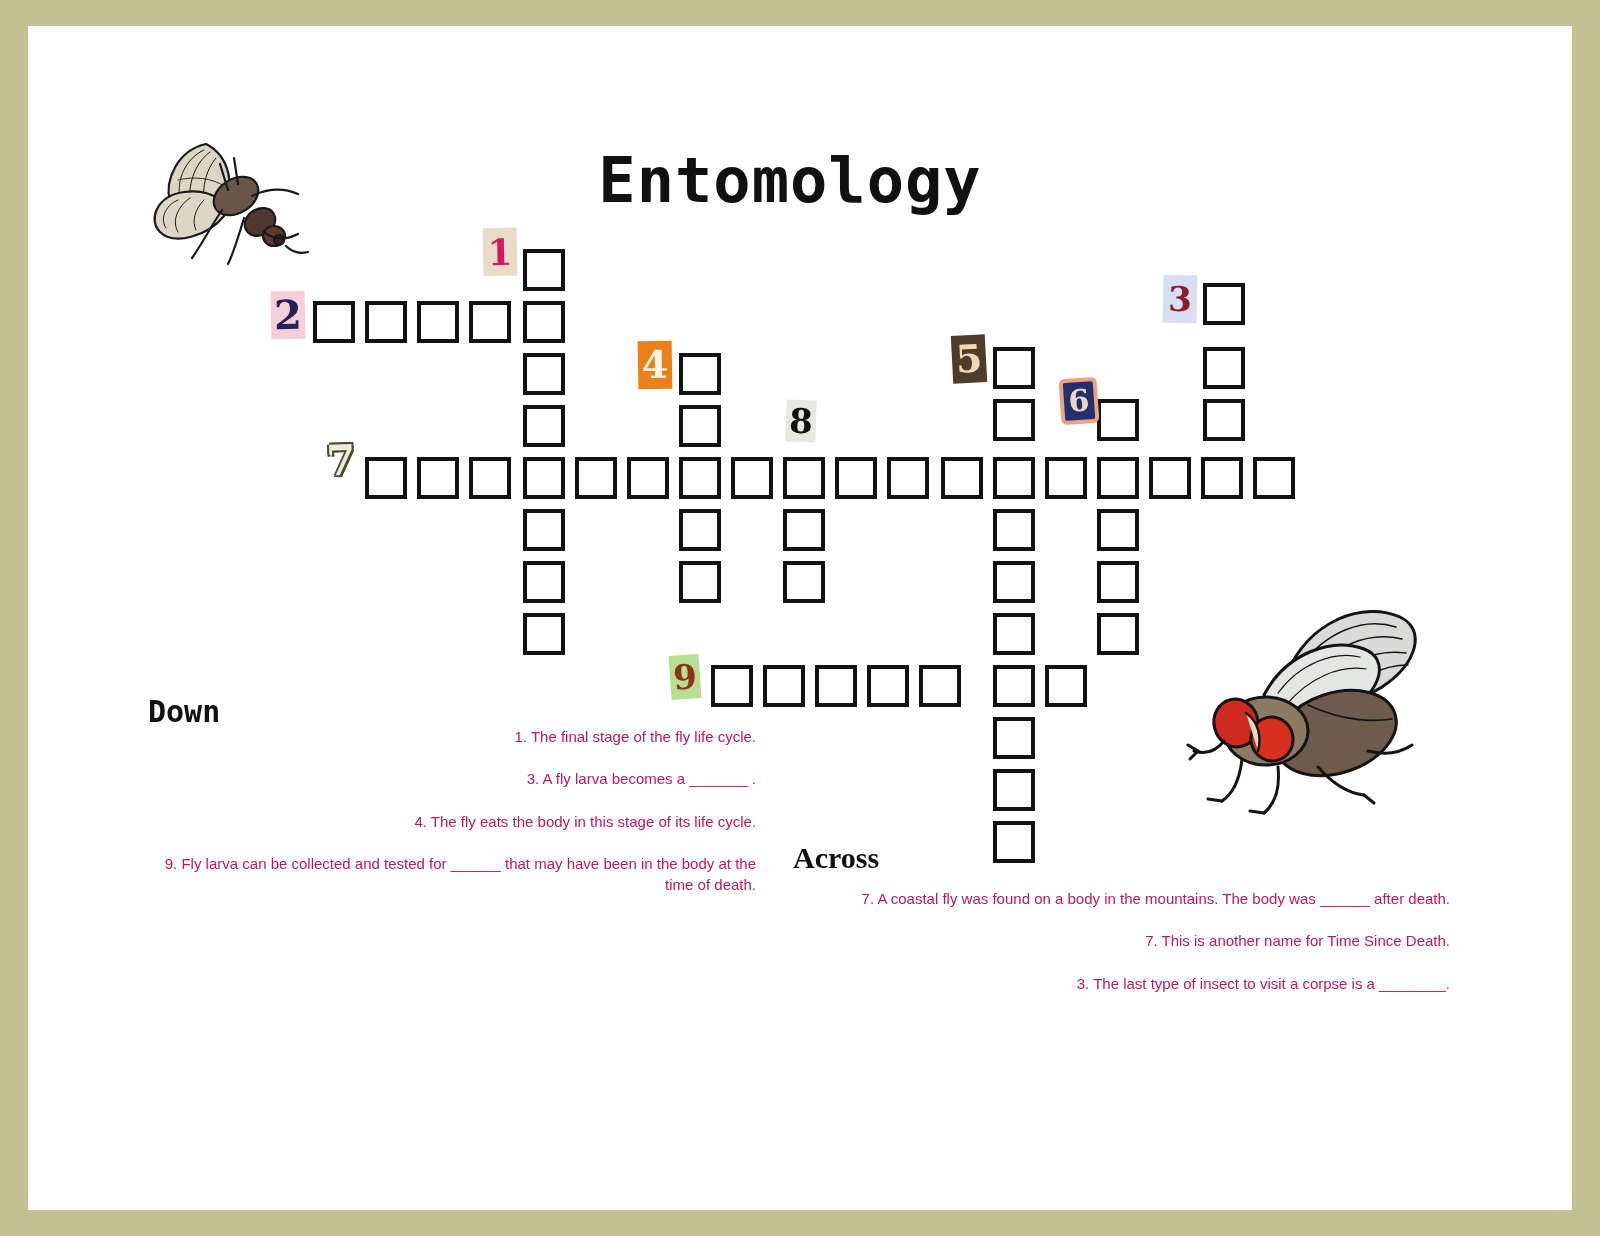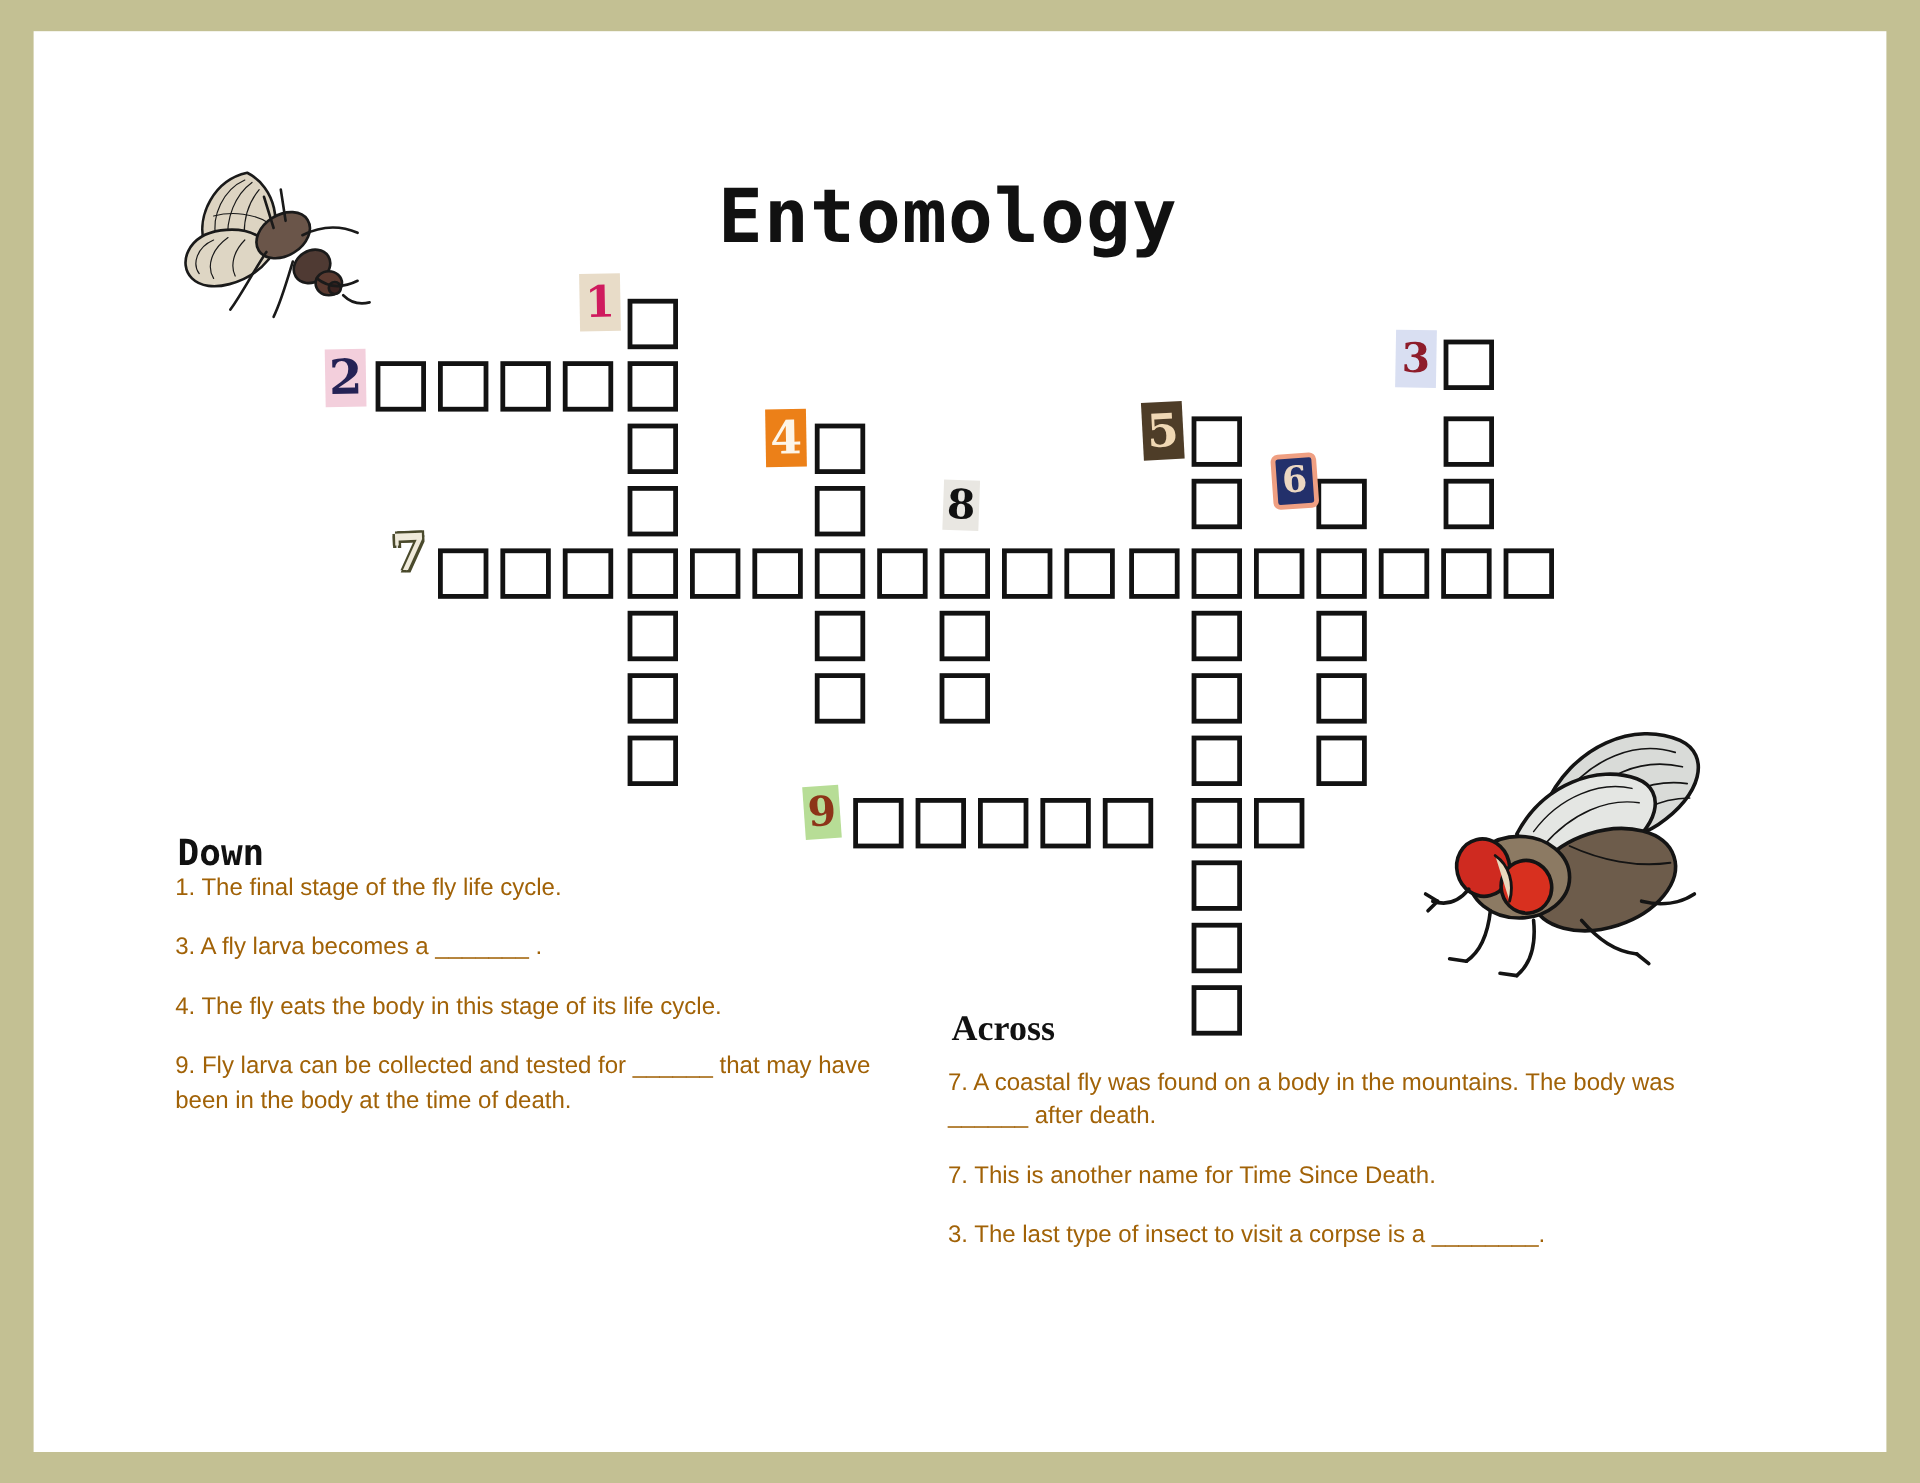--- a/index.html
+++ b/index.html
@@ -77,24 +77,25 @@
     font-weight:700;
     color:#111111;
   }
   #down-head{left:120px;top:645px;margin-top:23px;}
   #across-head{left:765px;top:815px;font-family:Liberation Serif, serif;}
 
   .clue-list{position:absolute;}
   #down-list{left:118px;top:700px;width:610px;}
   #across-list{left:762px;top:862px;width:660px;}
   .clue{
-    font-size:20px;
+    font-size:15px;
     line-height:1.42;
-    color:#a16207;
+    color:#be185d;
     margin-bottom:21px;
+    text-align:right;
   }
 </style>
 </head>
 <body style="background: rgb(195, 192, 147);">
 
 <div id="page" style="background: rgb(255, 255, 255);">
 
   <div id="title" class="shift">Entomology</div>
 
   <svg class="fly" id="fly-top" viewBox="0 0 170 135">

